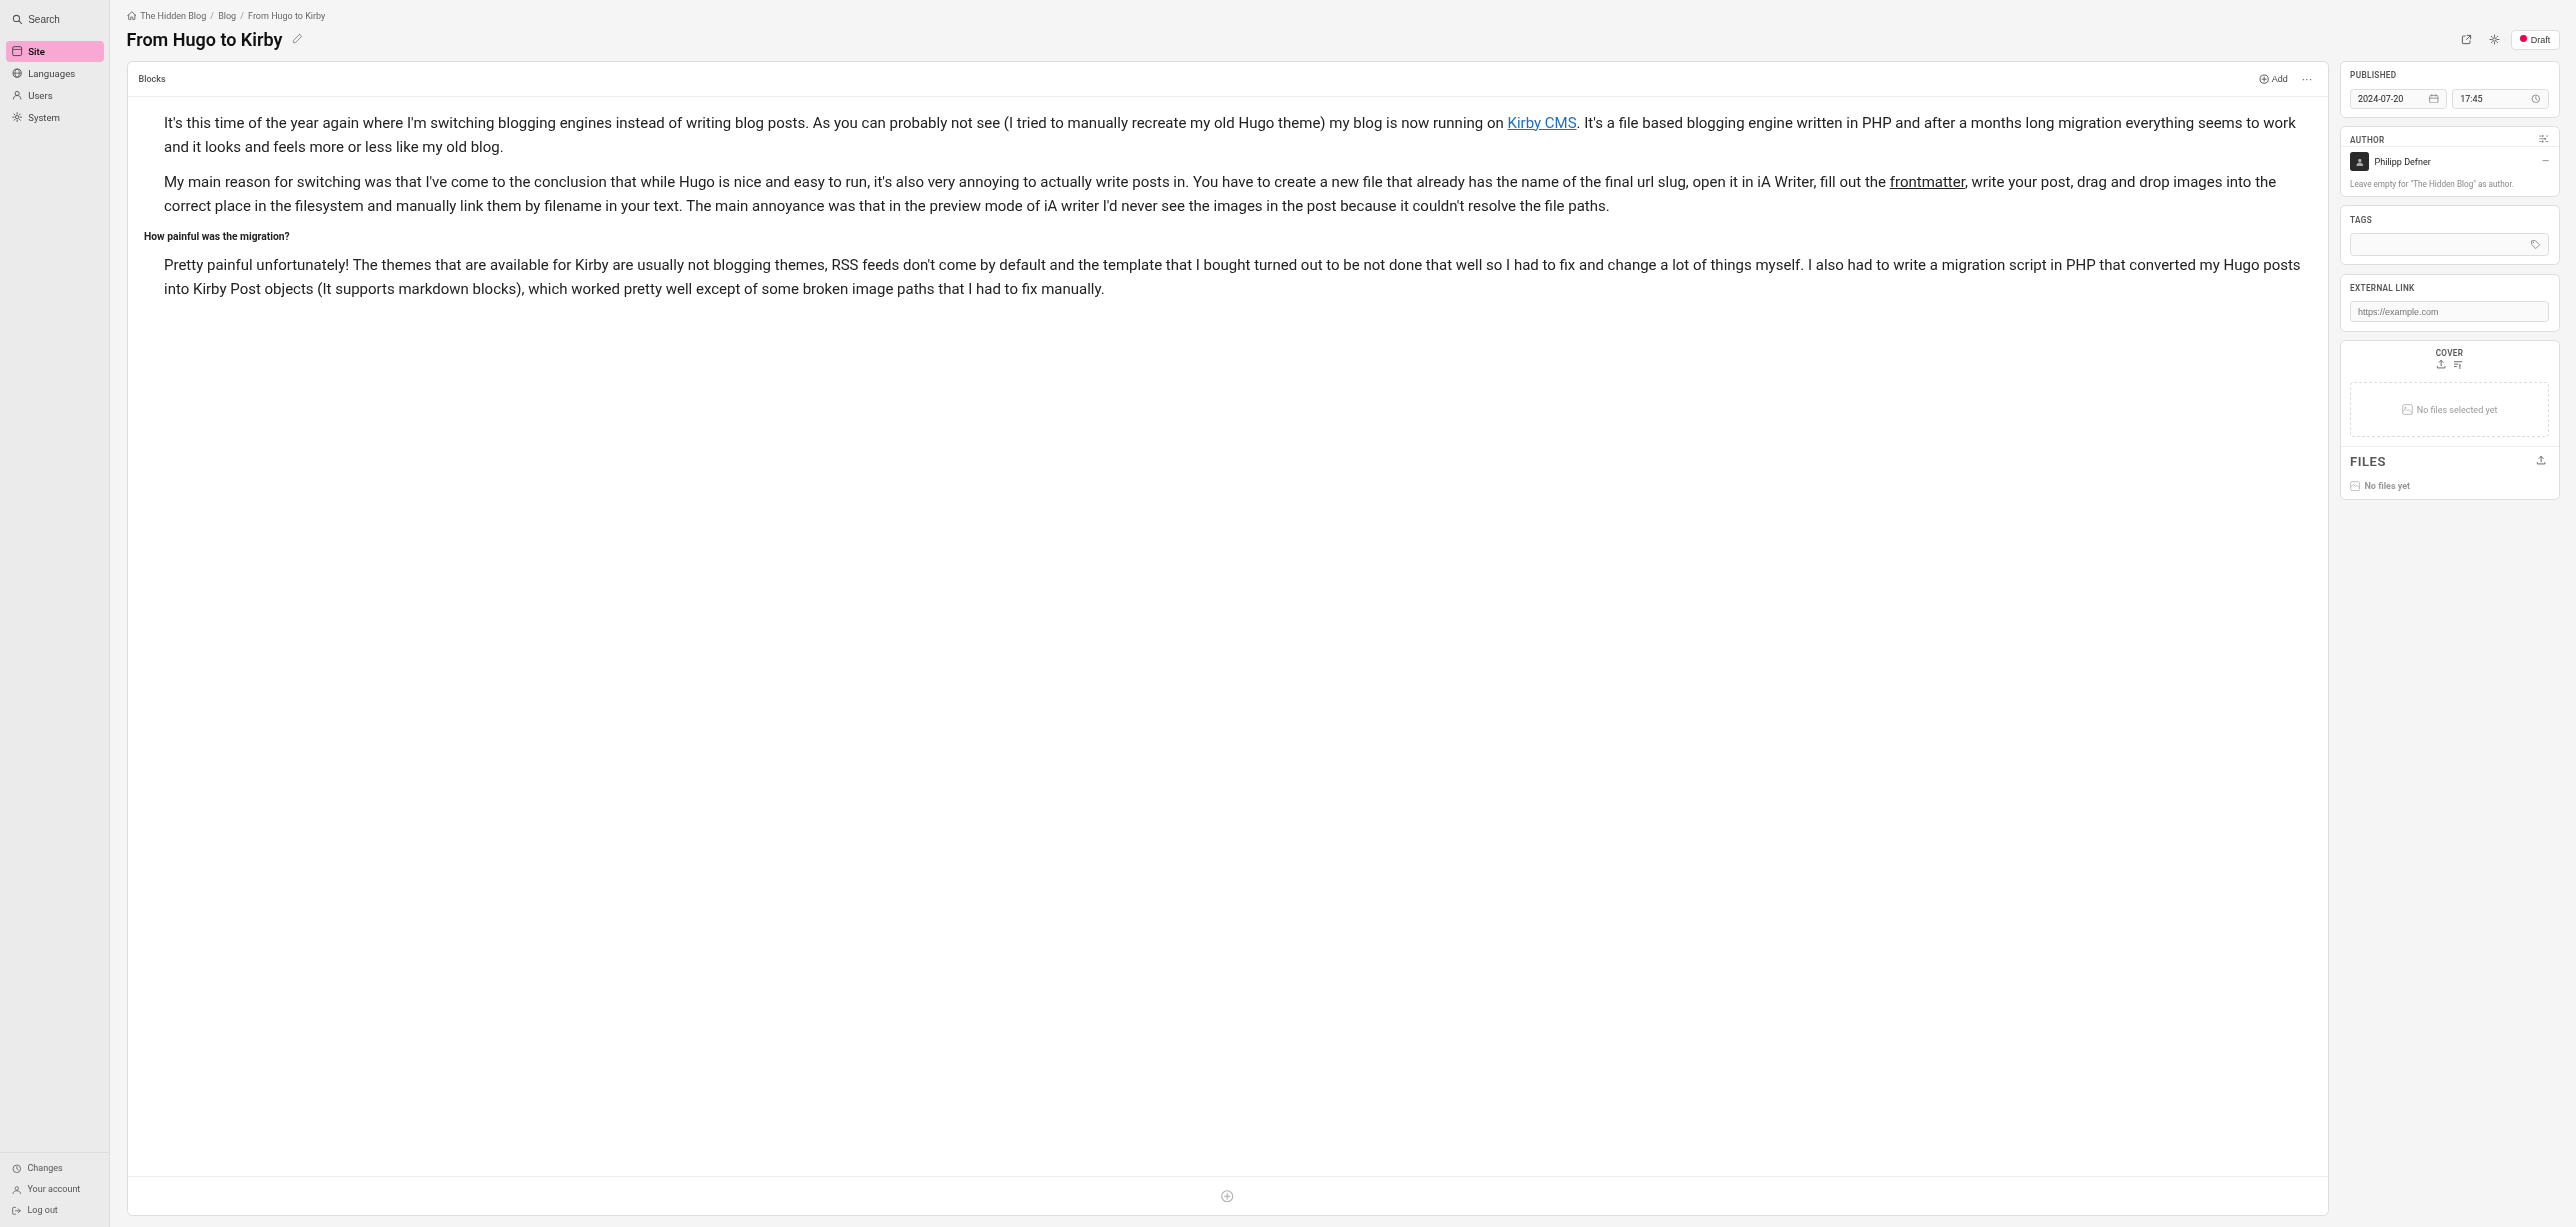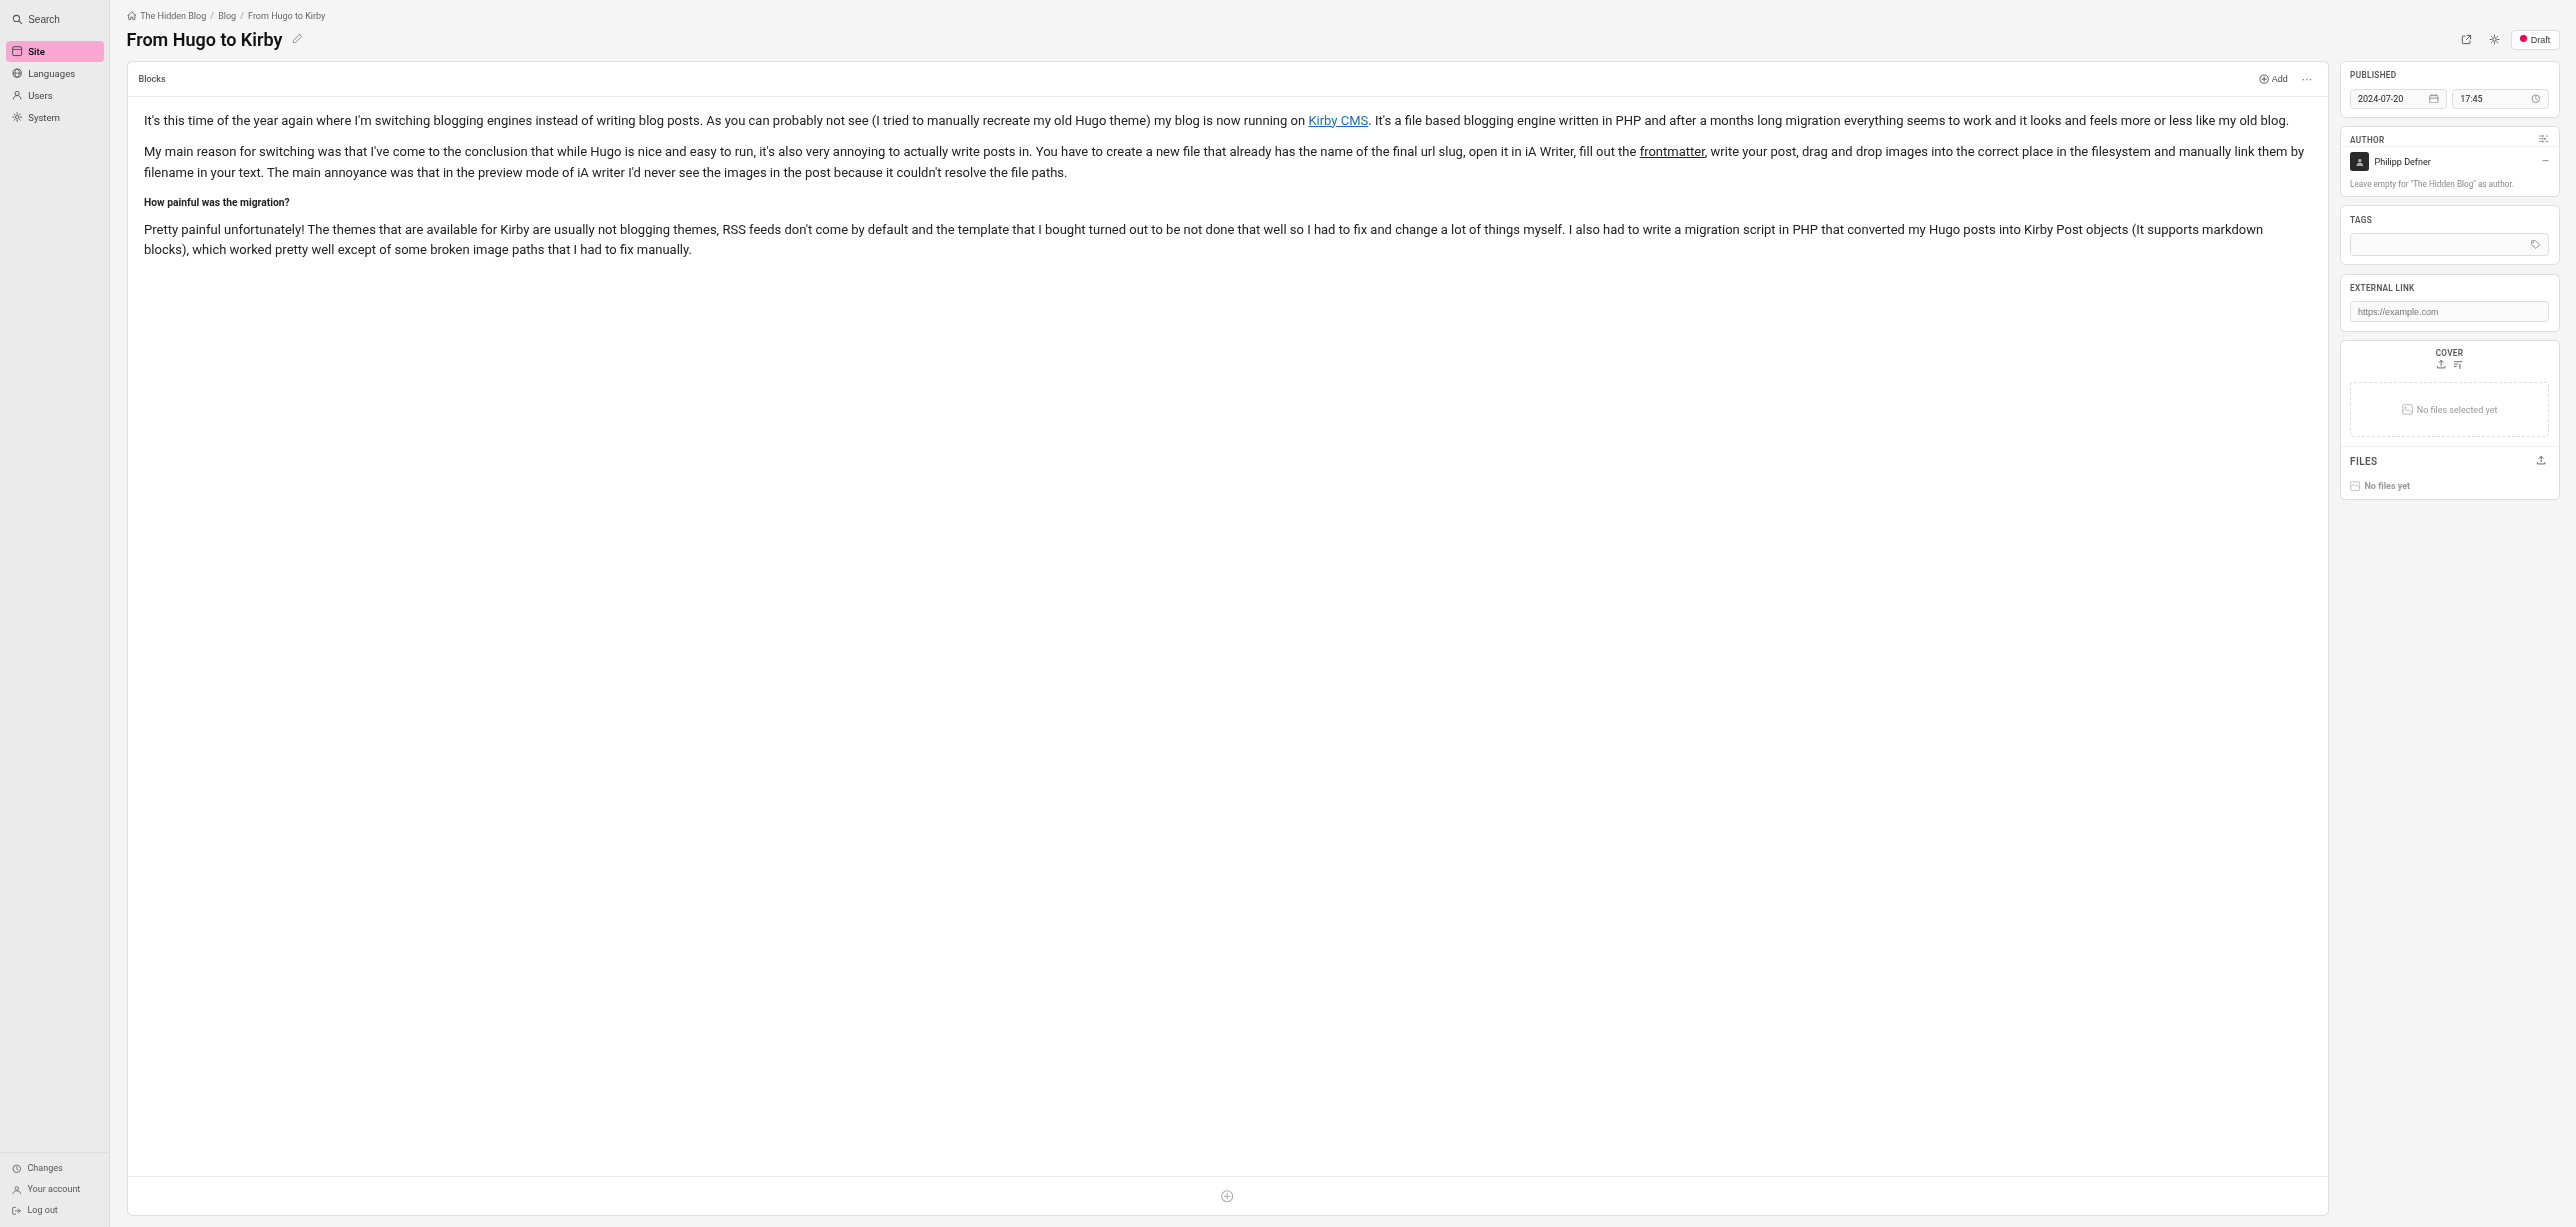--- a/index.html
+++ b/index.html
@@ -114,21 +114,21 @@
     .more-btn {
       background: none; border: none; cursor: pointer;
       color: #666; font-size: 11px; padding: 2.7px 4.1px;
       border-radius: 2.7px;
     }
 
     .editor-content {
       flex: 1; overflow-y: auto; padding: 13.7px 16.5px;
       line-height: 1.6; color: #222;
     }
-    .editor-content p { margin-bottom: 11px; font-size: 13px; }
+    .editor-content p { margin-bottom: 11px; font-size: 15px; margin-left: 20px; }
     .editor-content a { color: #1a6fbf; text-decoration: underline; }
     .editor-content .underline-text { text-decoration: underline; }
     .editor-content h3 { font-size: 10.3px; font-weight: 700; margin-bottom: 8.2px; margin-top: 2.7px; }
 
     .add-block-btn {
       display: flex; align-items: center; justify-content: center;
       padding: 8.2px; border-top: 0.7px solid #eee;
     }
     .add-block-btn button {
       background: none; border: none; cursor: pointer;
@@ -223,21 +223,21 @@
       padding: 16.5px 11px; margin-top: 6.9px;
       display: flex; align-items: center; justify-content: center;
       min-height: 55px;
     }
     .no-files-text { font-size: 9px; color: #999; display: flex; align-items: center; gap: 4.1px; }
     .no-files-icon { color: #bbb; font-size: 11px; }
 
     .files-section-header {
       display: flex; align-items: center; justify-content: space-between;
       padding: 6.9px 9.6px;
-      font-size: 10px; font-weight: 600; color: #555;
+      font-size: 13px; font-weight: 600; color: #555;
       text-transform: uppercase; letter-spacing: 0.04em;
       border-top: 0.7px solid #eee;
     }
     .files-content {
       display: flex; align-items: center; gap: 4.1px;
       padding: 5.5px 9.6px 8.2px;
       font-size: 9px; color: #999; font-weight: bold;
     }
     .files-icon { color: #bbb; font-size: 10.3px; }
     .upload-btn {

